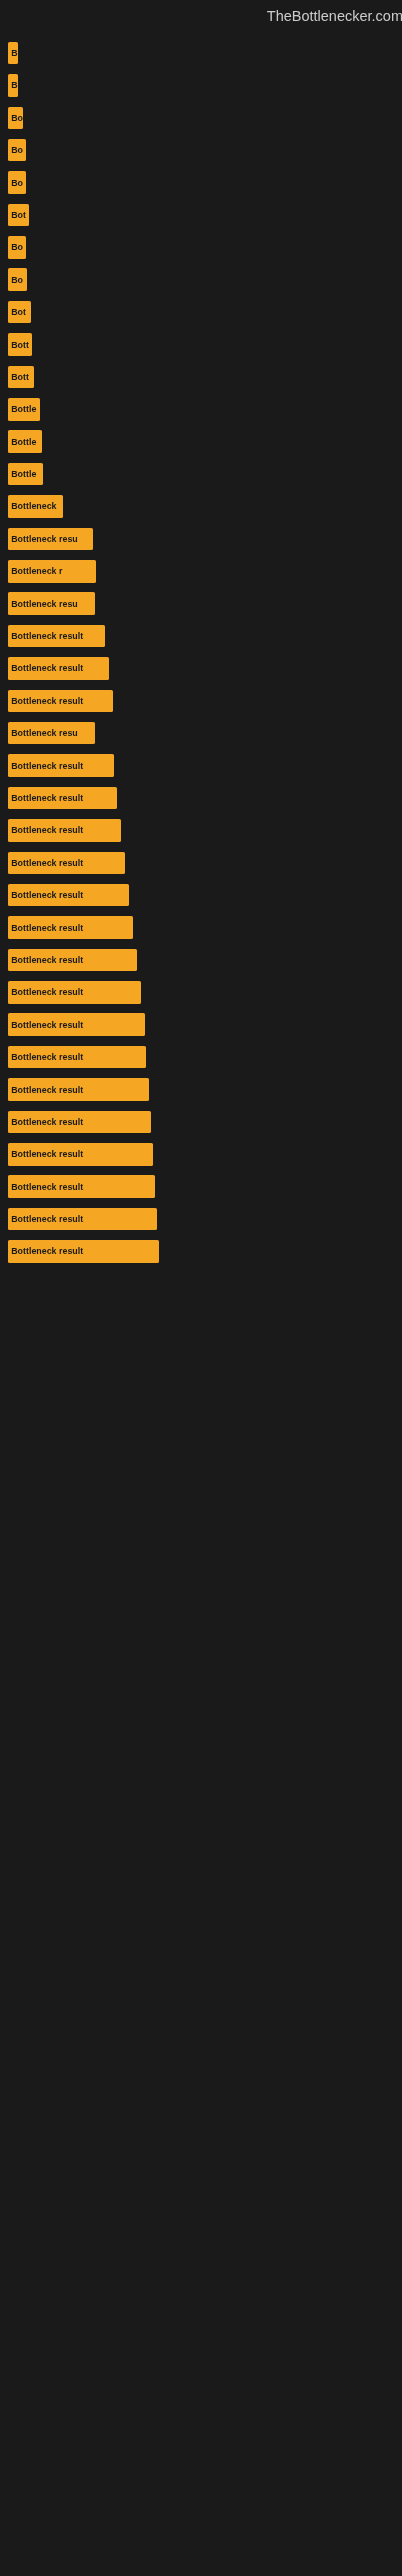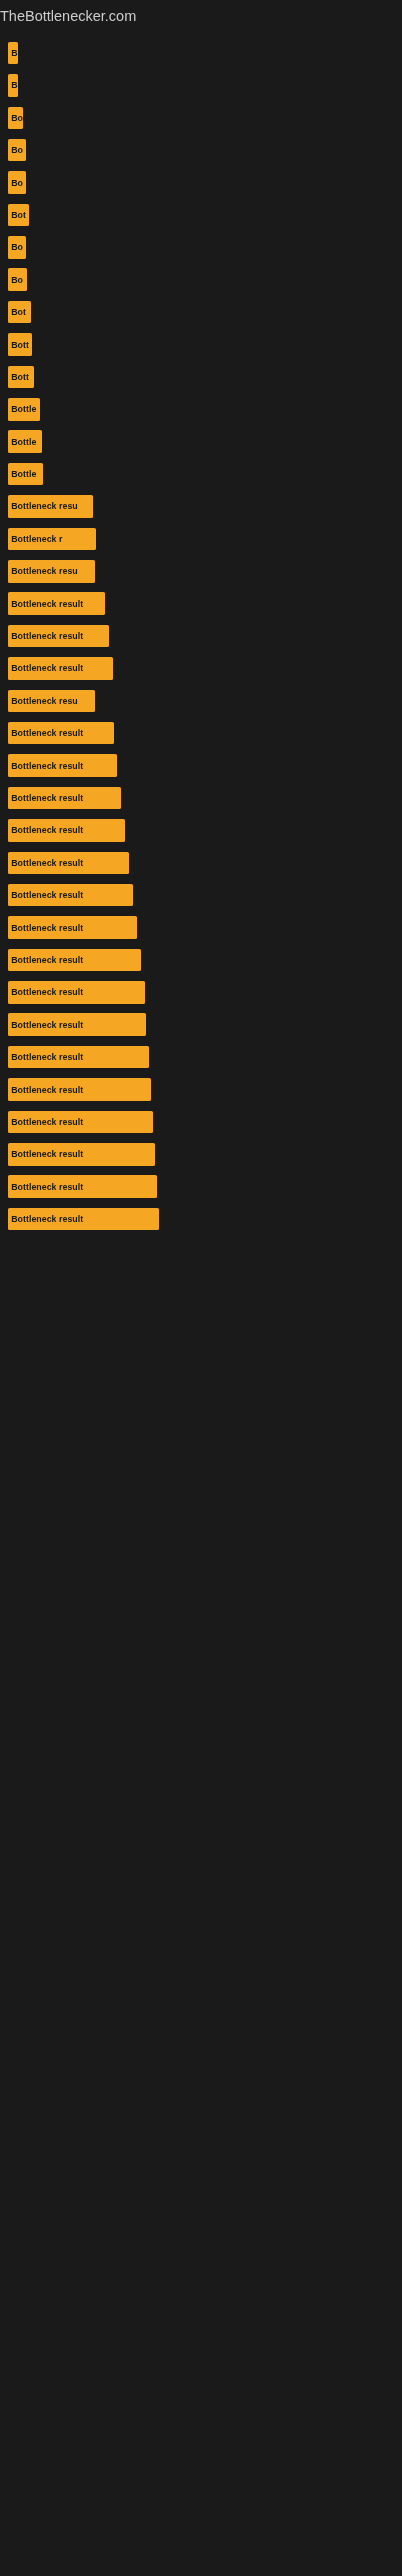--- a/index.html
+++ b/index.html
@@ -10,21 +10,21 @@
     body {
       background-color: #1a1a1a;
       font-family: Arial, sans-serif;
       width: 403px;
       min-height: 2576px;
       position: relative;
     }
     .site-title {
       color: #cccccc;
       font-size: 14.5px;
-      text-align: left;
+      text-align: right;
       padding: 8px 0 16px 0;
       font-weight: normal;
     }
     .bars-container {
       display: flex;
       flex-direction: column;
       gap: 0px;
       padding: 0 8px;
     }
     .bar-row {
@@ -119,20 +119,25 @@
       <div class="bar" style="width: 34px;">
         <span class="bar-label">Bottle</span>
       </div>
     </div>
     <div class="bar-row">
       <div class="bar" style="width: 35px;">
         <span class="bar-label">Bottle</span>
       </div>
     </div>
     <div class="bar-row">
+      <div class="bar" style="width: 55px;">
+        <span class="bar-label">Bottleneck</span>
+      </div>
+    </div>
+    <div class="bar-row">
       <div class="bar" style="width: 85px;">
         <span class="bar-label">Bottleneck resu</span>
       </div>
     </div>
     <div class="bar-row">
       <div class="bar" style="width: 88px;">
         <span class="bar-label">Bottleneck r</span>
       </div>
     </div>
     <div class="bar-row">

